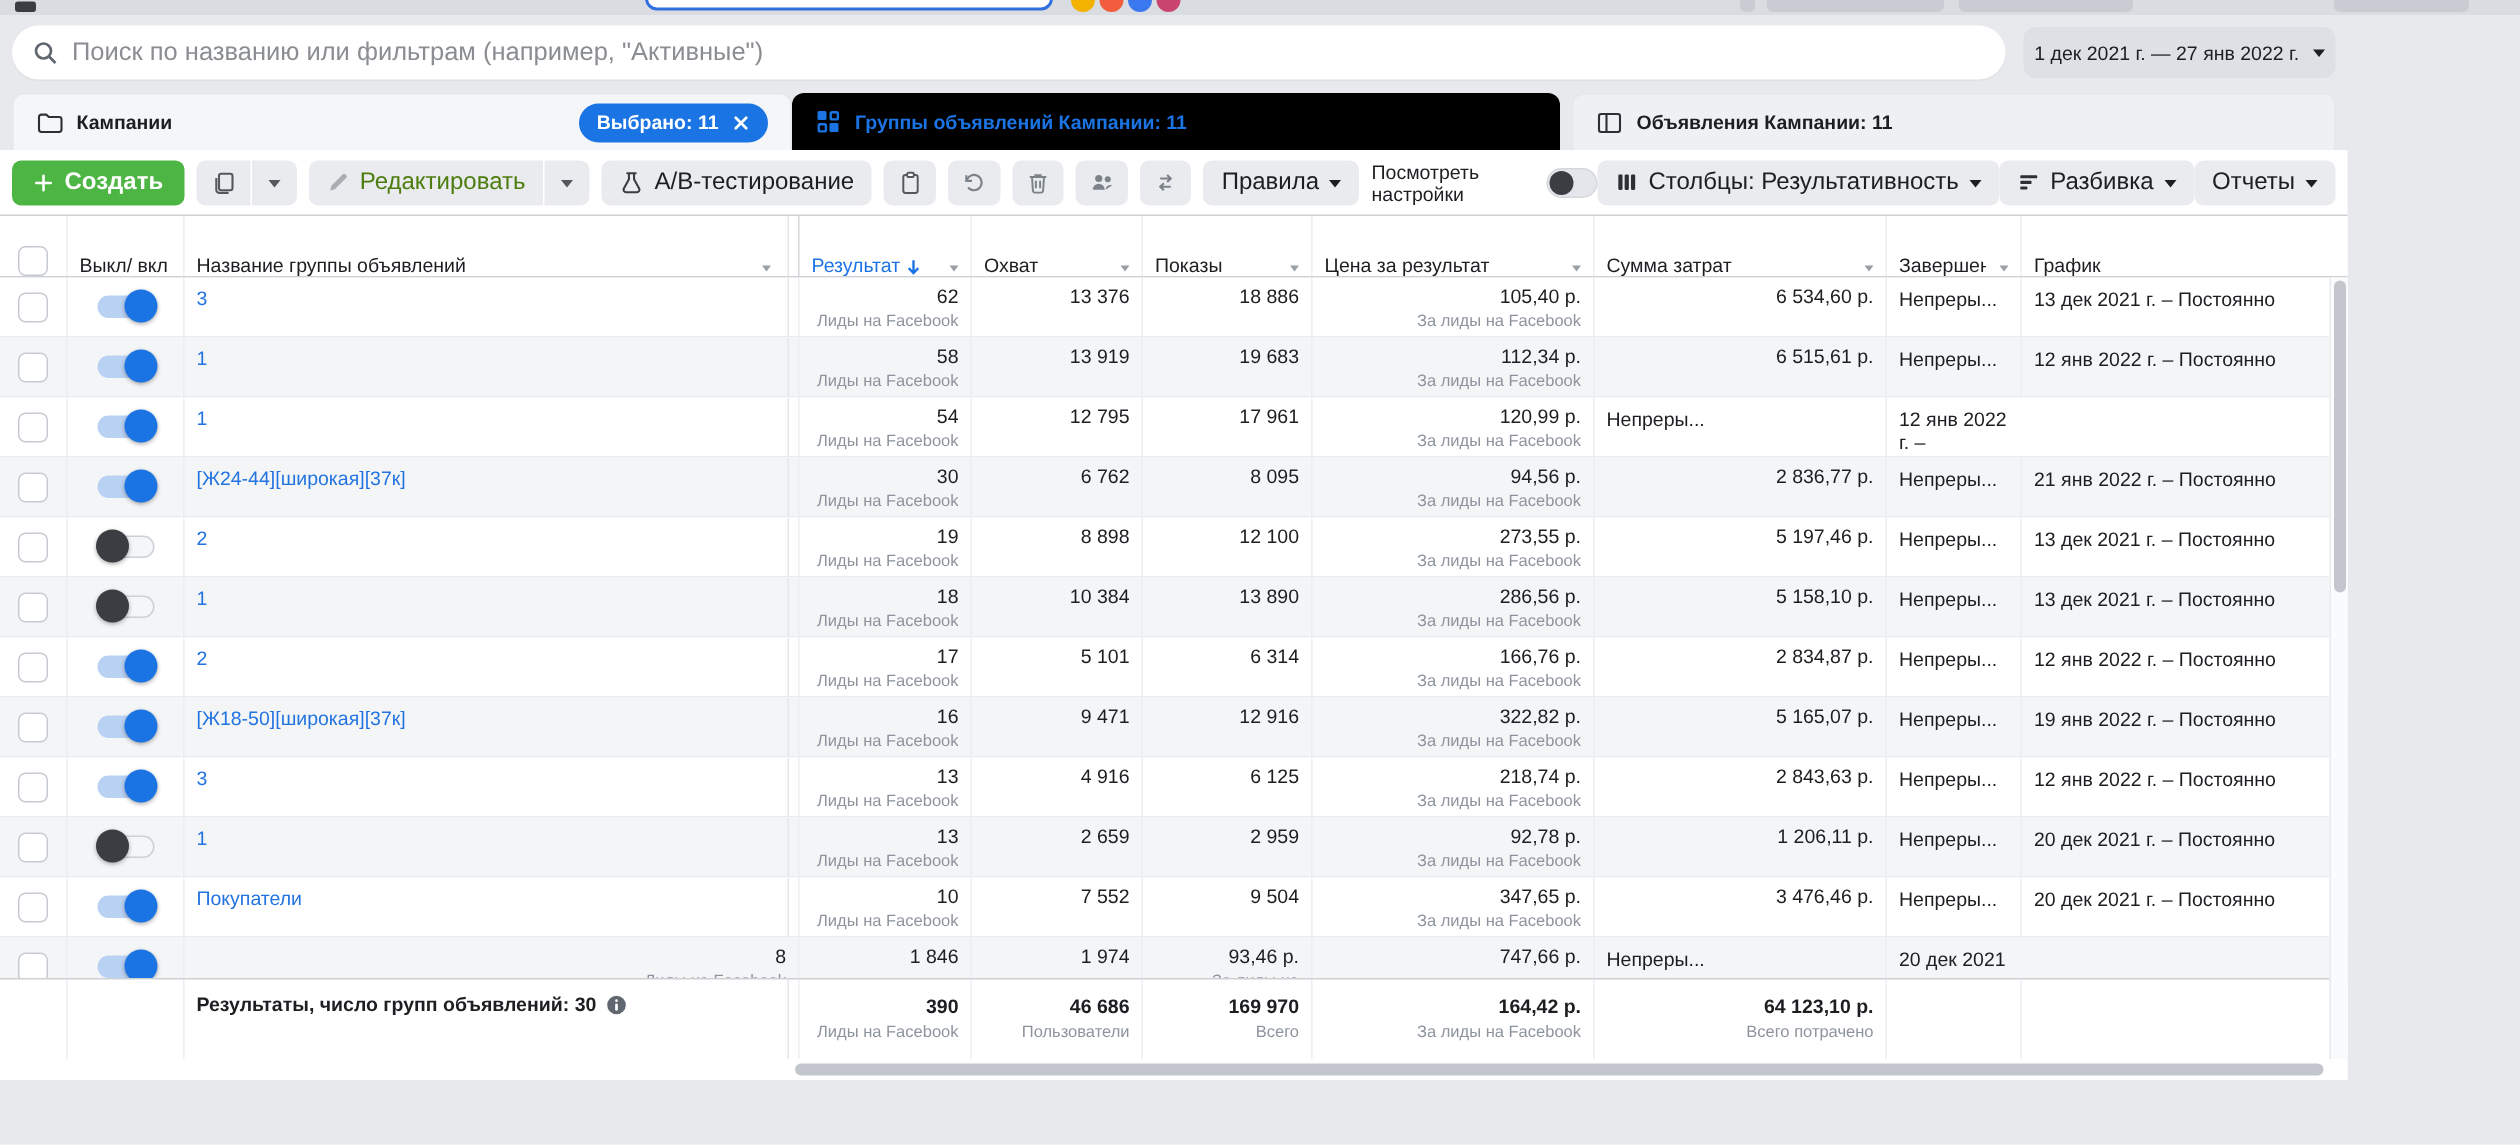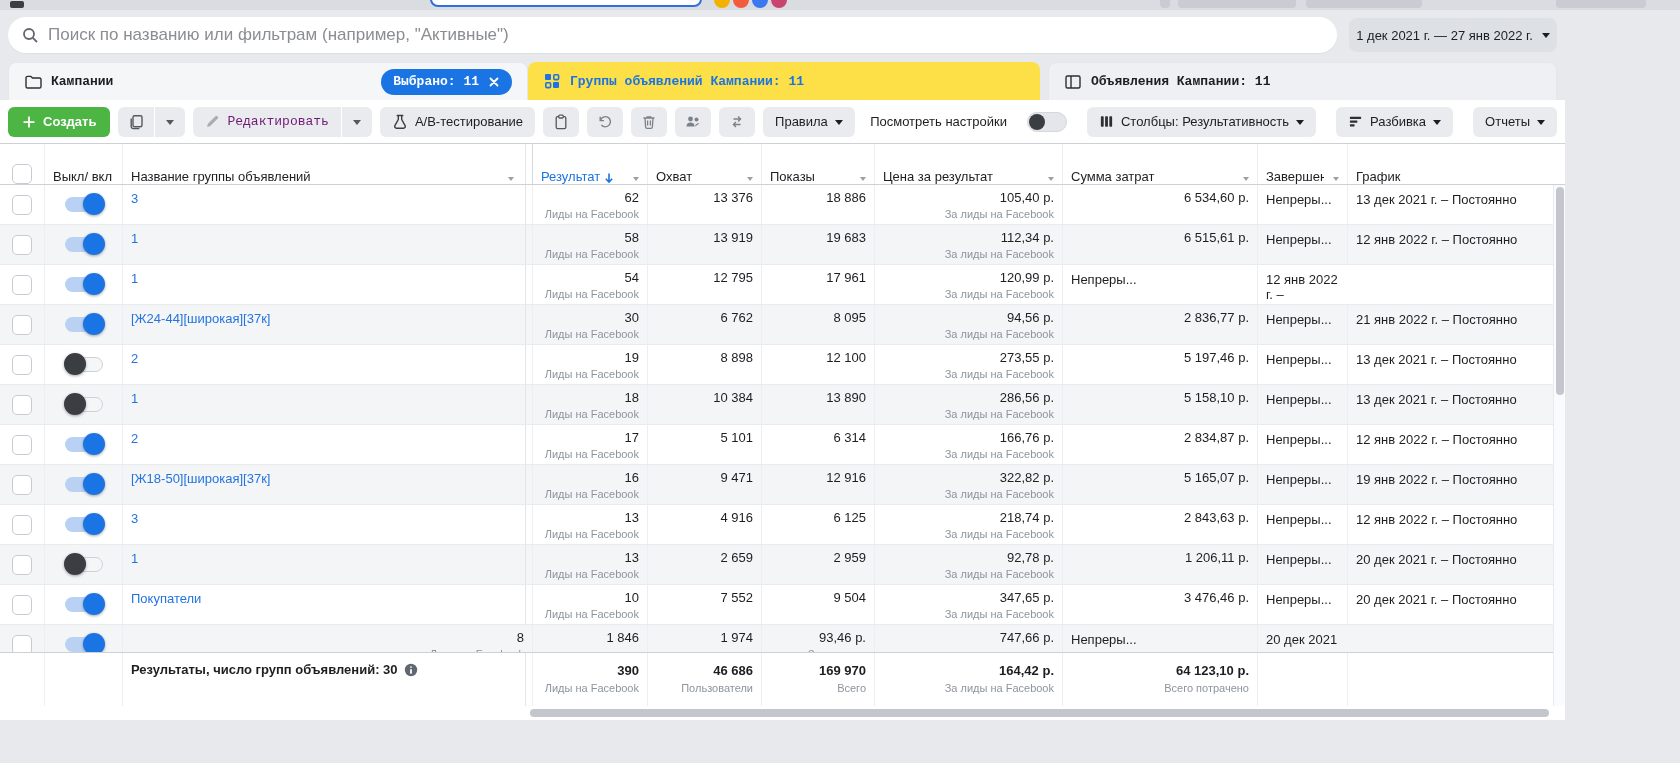--- a/index.html
+++ b/index.html
@@ -20,39 +20,39 @@
   .search-bar { flex:1; height:36px; background:#fff; border-radius:18px; display:flex; align-items:center; gap:10px; padding:0 14px; box-shadow:0 1px 1px rgba(0,0,0,.04); }
   .search-bar input { border:none; outline:none; flex:1; font:inherit; font-size:17px; color:#1c1e21; background:transparent; }
   .search-bar input::placeholder { color:#8a8d91; }
   .date-btn { width:208px; height:34px; background:#dde0e5; border-radius:8px; border:none; display:flex; align-items:center; justify-content:center; gap:9px; font:inherit; color:#1c1e21; cursor:pointer; }
 
   .caret { width:0; height:0; border:4px solid transparent; border-top:5px solid currentColor; display:inline-block; margin-top:5px; }
   .caret.sm { border-width:3.5px; border-top-width:4.5px; color:#9aa0a6; }
 
   
   .tabs-row { display:flex; width:1565px; height:38px; padding:0 8px; align-items:flex-end; }
-  .tab { height:38px; display:flex; align-items:center; gap:9px; padding:0 15px; border-radius:8px 8px 0 0; font-weight:700; cursor:pointer;font-family:Liberation Mono, monospace; }
+  .tab { height:38px; display:flex; align-items:center; gap:9px; padding:0 15px; border-radius:8px 8px 0 0; font-weight:700; cursor:pointer; }
   .tab-campaigns { width:520px; background:#f5f6f8; border:1px solid #e5e7ea; border-bottom:none; }
-  .tab-adsets   { width:512px; background:#fde047; color:var(--blue); }
+  .tab-adsets   { width:512px; background:#000000; color:var(--blue); }
   .tab-ads      { flex:1; margin-left:8px; background:#eef0f3; border:1px solid #e5e7ea; border-bottom:none; }
   .badge { margin-left:auto; background:var(--blue); color:#fff; height:26px; border-radius:13px; display:flex; align-items:center; gap:9px; padding:0 12px; font-weight:700; font-size:13px; }
   .badge svg { cursor:pointer; }
 
   
   .panel { position:relative; width:1565px; background:#fff; }
   .toolbar { display:flex; align-items:center; gap:8px; height:44px; padding:0 8px; border-bottom:1px solid #ced0d4; }
-  .btn { height:30px; background:#e9ebee; border:none; border-radius:6px; display:inline-flex; align-items:center; gap:7px; padding:0 12px; font:inherit; font-size:13px; color:#1c1e21; cursor:pointer; white-space:nowrap; }
+  .btn { height:30px; background:#e9ebee; border:none; border-radius:6px; display:inline-flex; align-items:center; gap:7px; padding:0 12px; font:inherit; font-size:16px; color:#1c1e21; cursor:pointer; white-space:nowrap; }
   .btn.icon-only { width:36px; padding:0; justify-content:center; }
   .btn.caret-btn { width:30px; padding:0; justify-content:center; }
   .btn-create { background:var(--green); color:#fff; font-weight:700; padding:0 14px; }
-  .btn .disabled-text { color:#701a75;font-family:Liberation Mono, monospace; }
+  .btn .disabled-text { color:#4d7c0f; }
   .split { display:inline-flex; gap:1px; }
   .split .btn:first-child { border-radius:6px 0 0 6px; }
   .split .btn:last-child  { border-radius:0 6px 6px 0; }
-  .toolbar-right { margin-left:auto; display:flex; align-items:center; gap:20px; }
+  .toolbar-right { margin-left:auto; display:flex; align-items:center; gap:0; }
   .switch { width:40px; height:20px; border-radius:10px; background:#e4e6eb; border:1px solid #d4d7dc; position:relative; cursor:pointer; }
   .switch .knob { position:absolute; left:1px; top:1px; width:16px; height:16px; border-radius:50%; background:#3a3d42; }
 
   
   .grid { display:grid; grid-template-columns:var(--grid); }
   .thead { height:41px; border-bottom:1px solid #ced0d4; background:#fff; }
   .hcell { display:flex; align-items:flex-end; padding:0 8px; font-weight:400; border-right:1px solid #eceef1; overflow:hidden; position:relative; }
   .hcell .caret.sm { margin-left:auto; flex:none; }
   .hcell.c-check { justify-content:center; padding:0; }
   .hlabel.wrap { line-height:14px; white-space:normal; }

